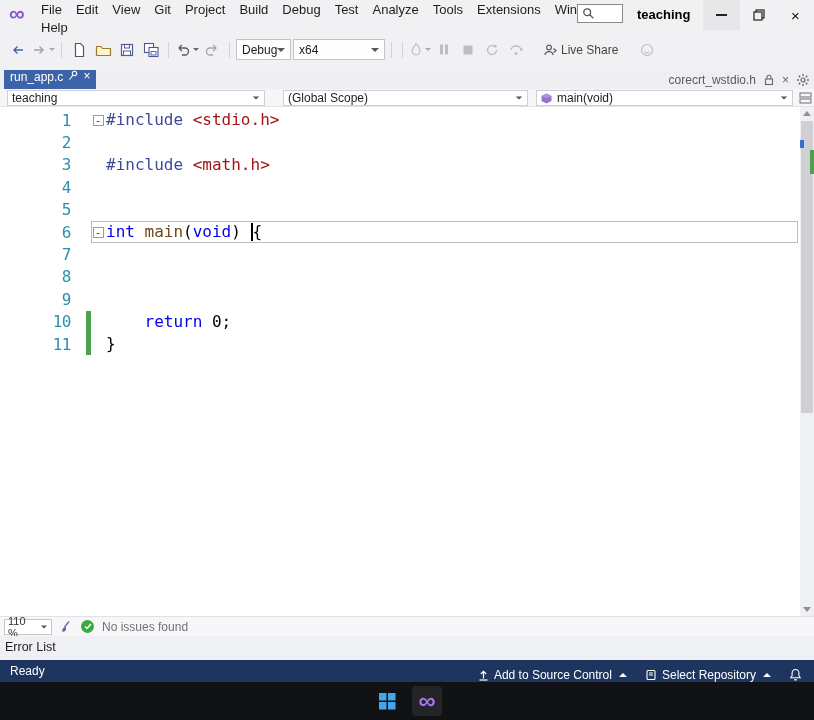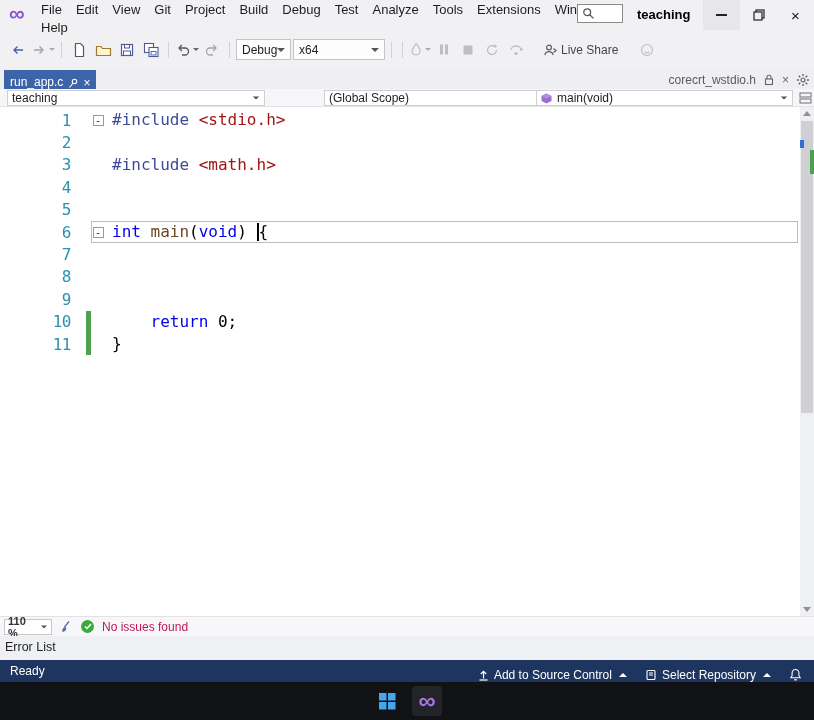--- a/index.html
+++ b/index.html
@@ -32,66 +32,66 @@
   .caret-down{width:0;height:0;border-left:3px solid transparent;border-right:3px solid transparent;border-top:3px solid #666;flex:none;}
   .run-btn{display:flex;align-items:center;gap:5px;padding:0 4px;height:22px;}
   .run-label{font-size:12px;color:#111;white-space:nowrap;}
   .live-share{display:flex;align-items:flex-end;gap:4px;margin-left:14px;}
   .live-share-label{font-size:12px;color:#454545;white-space:nowrap;}
 
   .strip-gap{height:7px;background:#f1f1f4;flex:none;}
 
   
   .tabstrip{height:19px;background:#edeff3;position:relative;flex:none;}
-  .tab-active{position:absolute;left:4px;top:0;height:19px;background:var(--accent-tab,#3d64a8);color:#fff;display:flex;align-items:flex-end;font-size:12px;padding:0 6px;gap:5px;}
+  .tab-active{position:absolute;left:4px;top:0;height:19px;background:var(--accent-tab,#3d64a8);color:#fff;display:flex;align-items:flex-start;font-size:12px;padding:0 6px;gap:5px;}
   .tab-x{font-size:12px;line-height:12px;}
   .tab-x.w{color:#fff;}
   .tab-x.g{color:#666;}
   .tab-right{position:absolute;right:4px;top:0;height:19px;display:flex;align-items:center;gap:7px;font-size:12px;color:#5a5a5a;}
 
   
   .navbar{height:18px;background:#f6f6f9;position:relative;flex:none;border-bottom:1px solid #e2e2e6;}
   .nav-combo{position:absolute;top:1px;height:16px;background:#fff;border:1px solid #cfcfd4;display:flex;align-items:center;font-size:12px;color:#1e1e1e;padding:0 4px;gap:5px;}
   .nav-combo .cval{flex:1;white-space:nowrap;overflow:hidden;}
   #nav1{left:7px;width:258px;}
-  #nav2{left:283px;width:245px;margin-left:41px;}
+  #nav2{left:283px;width:245px;}
   #nav3{left:536px;width:257px;}
   .nav-split{position:absolute;right:2px;top:2px;}
 
   
   .editor{flex:1;position:relative;background:#fff;overflow:hidden;font-family:"DejaVu Sans Mono",monospace;}
   .code-lines{position:absolute;left:0;top:2px;right:14px;}
   .code-line{display:flex;height:22.4px;align-items:center;}
   .ln{width:71px;text-align:right;font-size:16px;color:var(--line-number,#2b91af);flex:none;letter-spacing:-0.5px;}
   .chg{width:5px;height:100%;margin-left:15px;flex:none;}
   .chg.on{background:var(--change-bar,#4ea24e);}
   .linebody{flex:1;display:flex;align-items:center;height:100%;margin-right:2px;min-width:0;}
   .linebody.current{outline:1px solid #bdbdbd;outline-offset:-1px;}
   .foldcol{width:14px;height:100%;flex:none;display:flex;align-items:center;justify-content:center;}
   .foldbox{width:11px;height:11px;border:1px solid #9a9a9a;background:#fff;color:#333;font-size:11px;line-height:9px;text-align:center;font-family:"Liberation Sans",sans-serif;}
-  .codetext{white-space:pre;font-size:16px;line-height:22.4px;color:#000;padding-left:7px;}
+  .codetext{white-space:pre;font-size:16px;line-height:22.4px;color:#000;padding-left:1px;}
   .tok-pre{color:var(--token-preprocessor,#3c4a9c);}
   .tok-kw{color:var(--token-keyword,#0000e8);}
   .tok-str{color:var(--token-string,#a31515);}
   .tok-fn{color:var(--token-function,#6e4a1f);}
   .tok-pl{color:#000;}
   .caret{display:inline-block;width:2px;height:18px;background:#000;vertical-align:-4px;}
   .vscroll{position:absolute;right:0;top:0;bottom:0;width:14px;background:#eff0f3;}
   .sb-up{position:absolute;top:4px;left:3px;width:0;height:0;border-left:4px solid transparent;border-right:4px solid transparent;border-bottom:5px solid #8f8f94;}
   .sb-down{position:absolute;bottom:4px;left:3px;width:0;height:0;border-left:4px solid transparent;border-right:4px solid transparent;border-top:5px solid #8f8f94;}
   .sb-thumb{position:absolute;top:14px;left:1px;width:12px;height:292px;background:#cfcfd4;}
   .sb-mark-blue{position:absolute;left:0;top:33px;width:4px;height:8px;background:#2f6fd6;}
   .sb-mark-green{position:absolute;right:0;top:43px;width:4px;height:24px;background:#4aa24a;}
 
   
   .edstatus{height:20px;background:#f7f7fa;border-top:1px solid #e2e2e6;display:flex;align-items:center;padding:0 4px;gap:8px;flex:none;}
   .zoom-combo{width:48px;height:16px;border:1px solid #c6c6cb;background:#fff;font-size:11px;display:flex;align-items:center;padding:0 3px;color:#333;gap:3px;}
-  .zoom-combo .cval{flex:1;font-weight:bold;}
+  .zoom-combo .cval{flex:1;}
   .issue-check{width:13px;height:13px;border-radius:50%;background:var(--check-green,#3aa93f);display:flex;align-items:center;justify-content:center;flex:none;}
-  .issues-label{font-size:12px;color:#be185d;}
+  .issues-label{font-size:12px;color:#737373;}
   .ed-right{margin-left:auto;display:flex;align-items:center;padding-right:8px;}
   .ed-right span{font-size:12px;color:#333;text-align:left;}
   .ed-right .w1{width:44px;} .ed-right .w2{width:46px;} .ed-right .w3{width:42px;} .ed-right .w4{width:34px;}
 
   
   .errorlist{height:24px;background:#eef0f3;display:flex;align-items:flex-start;padding:4px 5px;flex:none;}
   .errorlist-label{font-size:12.5px;color:#1e1e1e;}
 
   
   .statusbar{height:22px;background:var(--status-bar-bg,#1d355f);display:flex;align-items:center;color:#fff;font-size:12px;flex:none;padding:0 10px;}

